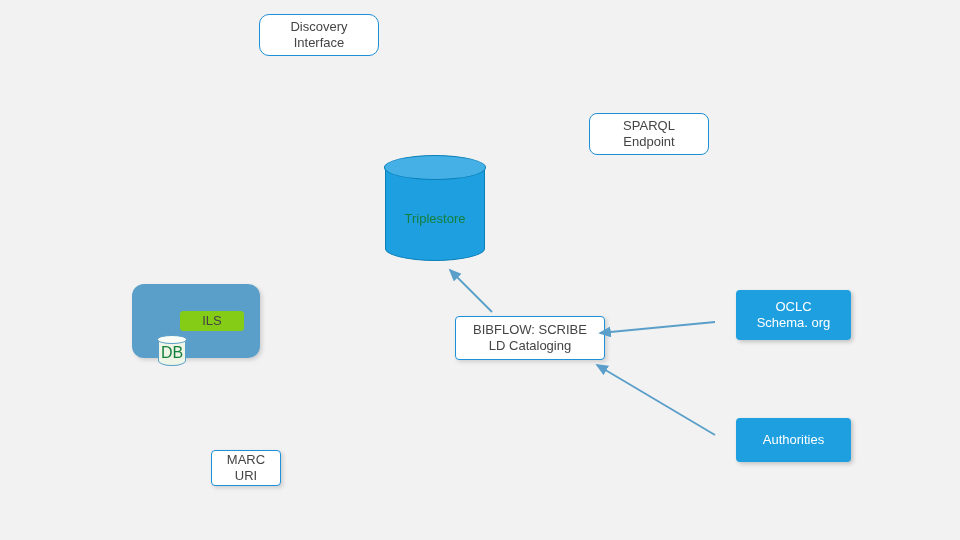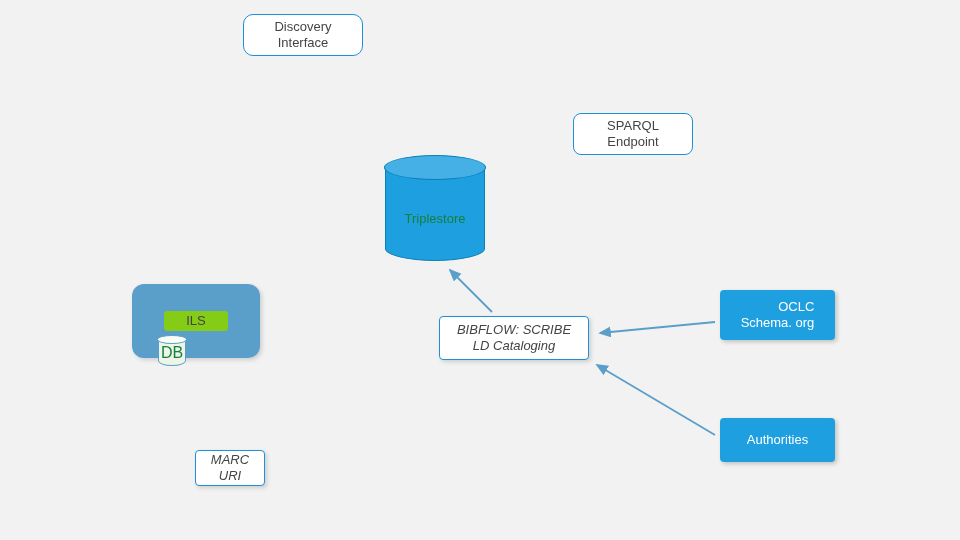--- a/index.html
+++ b/index.html
@@ -12,20 +12,21 @@
     overflow: hidden;
   }
   .node {
     position: absolute;
     display: flex;
     align-items: center;
     justify-content: center;
     text-align: center;
     font-size: 13px;
     line-height: 1.2;
+    margin-left: 16px;
   }
   .rounded-box {
     background: #fff;
     border: 1.5px solid #1e90d6;
     border-radius: 10px;
     padding: 6px 12px;
     color: #444;
   }
   .blue-rect {
     background: #1e9fe0;
@@ -34,21 +35,20 @@
     padding: 8px 10px;
     box-shadow: 2px 2px 4px rgba(0,0,0,0.2);
   }
   .white-rect {
     background: #fff;
     border: 1.5px solid #1e90d6;
     border-radius: 4px;
     padding: 8px 10px;
     color: #444;
     box-shadow: 2px 2px 4px rgba(0,0,0,0.15);
-    font-style: italic;
   }
   .cylinder {
     position: absolute;
   }
   .cyl-body {
     width: 100%;
     height: 100%;
     background: var(--cyl-fill, #1e9fe0);
     border-radius: 50% / 12%;
     border: 1px solid var(--cyl-stroke, #0a7fb8);
@@ -132,21 +132,21 @@
 <div class="cyl-label" style="left:148px; top:344px; width:48px; font-size:16px;">
   <span>DB</span>
 </div>
 
 <div class="node white-rect" style="left:439px; top:316px; width:150px; height:44px;">
   <span style="white-space:pre-line;">BIBFLOW: SCRIBE
 LD Cataloging</span>
 </div>
 
 <div class="node blue-rect" style="left:720px; top:290px; width:115px; height:50px;">
-  <span style="white-space:pre-line;text-align:right;">OCLC
+  <span style="white-space:pre-line;">OCLC
 Schema. org</span>
 </div>
 
 <div class="node blue-rect" style="left:720px; top:418px; width:115px; height:44px;">
   <span>Authorities</span>
 </div>
 
 <div class="node white-rect" style="left:195px; top:450px; width:70px; height:36px;">
   <span style="white-space:pre-line;">MARC
 URI</span>

